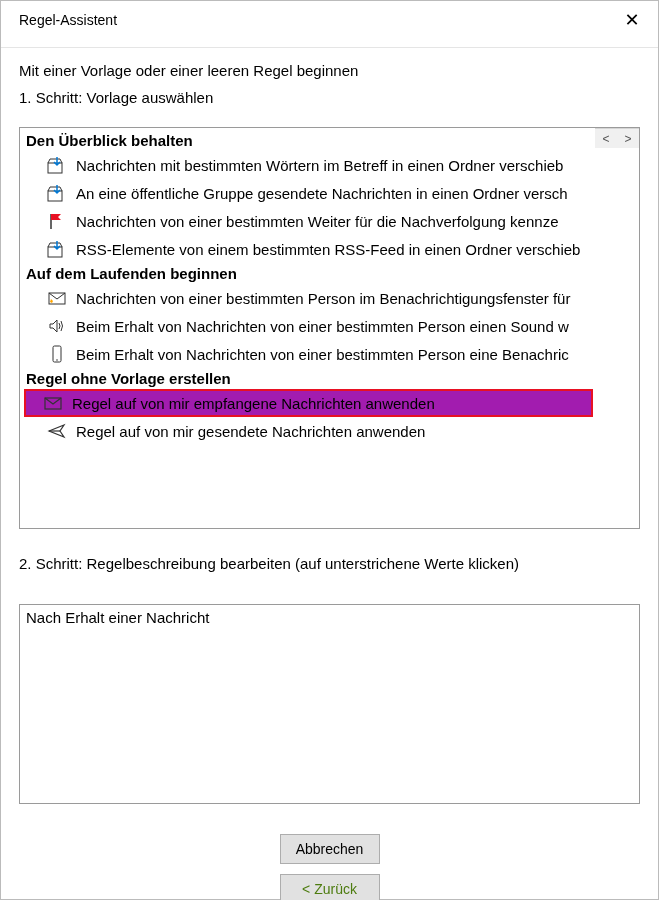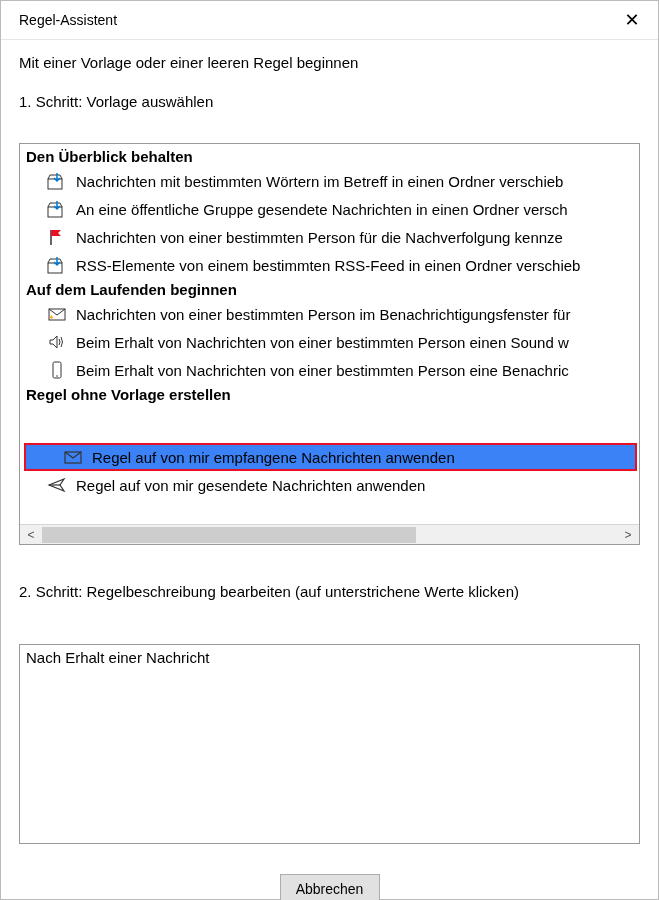--- a/index.html
+++ b/index.html
@@ -17,45 +17,43 @@
       height: 900px;
       border: 1px solid #bbb;
       background: #fff;
       display: flex;
       flex-direction: column;
     }
     .titlebar {
       display: flex;
       justify-content: space-between;
       align-items: center;
-      padding: 8px 14px 8px 18px;
+      padding: 8px 14px 16px 18px;
       border-bottom: 1px solid #e5e5e5;
     }
     .close-x {
       font-size: 18px;
       width: 24px;
       text-align: center;
       cursor: pointer;
       font-weight: 300;
     }
     .content {
       flex: 1;
       padding: 14px 18px 0 18px;
       display: flex;
       flex-direction: column;
-      gap: 12px;
     }
     .intro { margin-bottom: 10px; font-size: 15px; }
     .step-label { margin-bottom: 21px; font-size: 15px; }
     .step1-box {
       border: 1px solid #9a9a9a;
       height: 402px;
       overflow: hidden;
       display: flex;
-      flex-direction: column;
     }
     .template-list {
       flex: 1;
       overflow: hidden;
       padding: 2px 2px 0 4px;
     }
     .section-header {
       font-weight: 600;
       padding: 2px 2px;
       font-size: 15px;
@@ -64,24 +62,23 @@
       display: flex;
       align-items: center;
       padding: 2px 2px 2px 22px;
       gap: 8px;
       font-size: 15px;
       white-space: nowrap;
       cursor: pointer;
       height: 28px;
     }
     .template-item.selected {
-      background: #3b82f6;
+      background: #a21caf;
       border: 2px solid #e81123;
-      padding-left: 36px;
-      margin-top: 38px;
+      padding-left: 16px;
     }
     .icon {
       width: 22px;
       height: 20px;
       display: inline-flex;
       align-items: center;
       justify-content: center;
       flex-shrink: 0;
     }
     .icon svg { width: 22px; height: 20px; }
@@ -194,21 +191,21 @@
           </span>
           <span>An eine öffentliche Gruppe gesendete Nachrichten in einen Ordner versch</span>
         </div>
         <div class="template-item">
           <span class="icon">
             <svg viewBox="0 0 22 20">
                 <path d="M5 3 L5 18" stroke="#333" stroke-width="1.5"></path>
                 <path d="M5 3 L15 3 L12 6 L15 9 L5 9 Z" fill="#e81123"></path>
               </svg>
           </span>
-          <span>Nachrichten von einer bestimmten Person für die Nachverfolgung kennze</span>
+          <span>Nachrichten von einer bestimmten Weiter für die Nachverfolgung kennze</span>
         </div>
         <div class="template-item">
           <span class="icon">
             <svg viewBox="0 0 22 20">
                 <rect x="2" y="8" width="14" height="10" fill="none" stroke="#333" stroke-width="1"></rect>
                 <path d="M2 8 L4 4 L14 4 L16 8" fill="none" stroke="#333" stroke-width="1"></path>
                 <path d="M11 2 L11 10 M8 7 L11 10 L14 7" fill="none" stroke="#0078d4" stroke-width="1.5"></path>
               </svg>
           </span>
           <span>RSS-Elemente von einem bestimmten RSS-Feed in einen Ordner verschieb</span>

